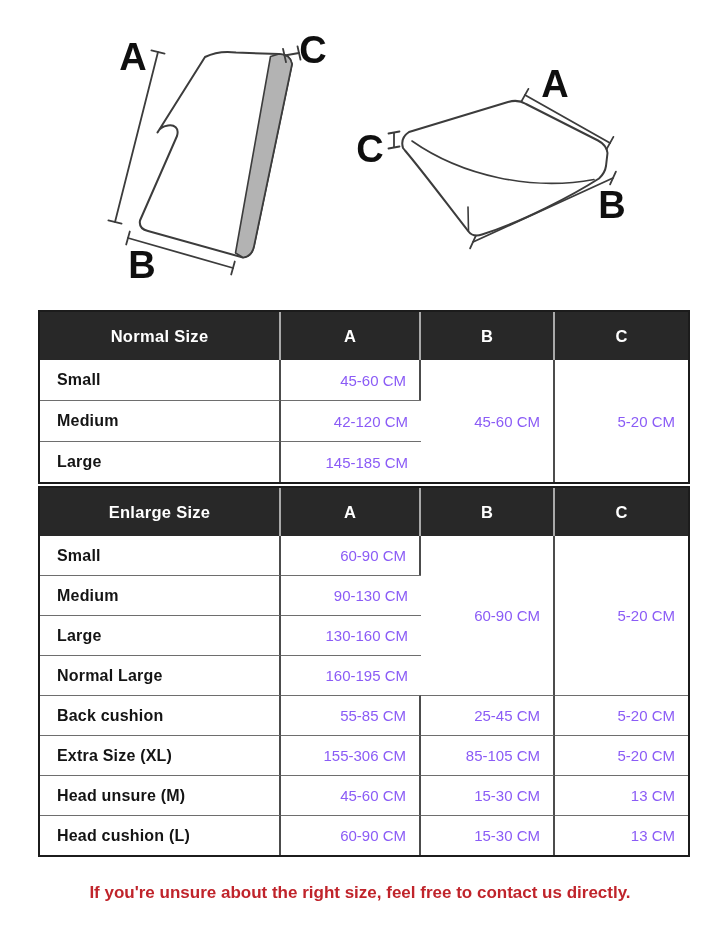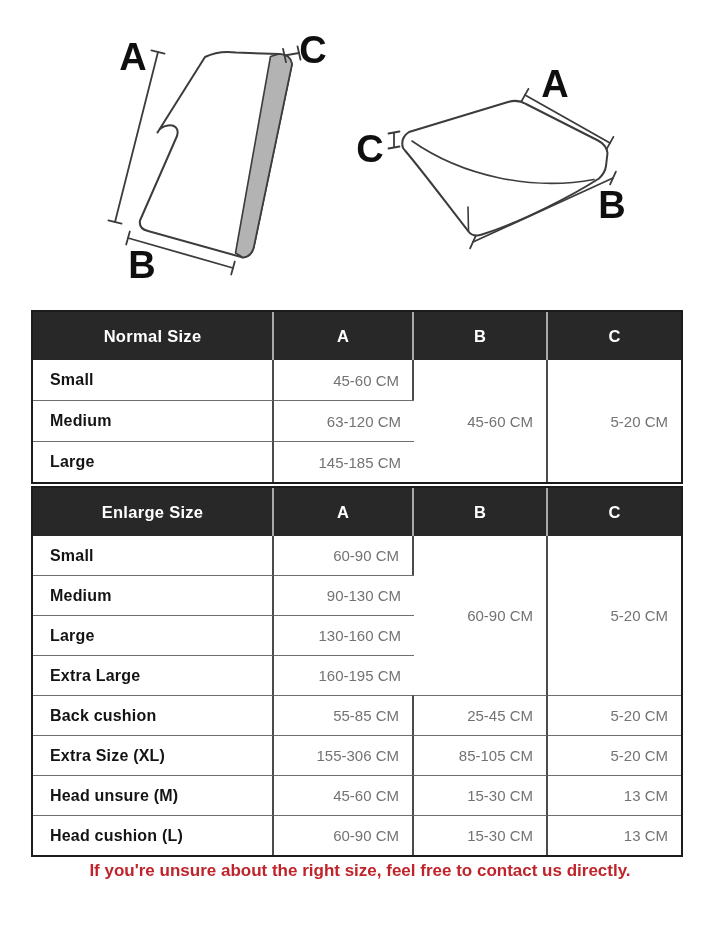--- a/index.html
+++ b/index.html
@@ -39,21 +39,21 @@
     fill: none;
     stroke: var(--line_dark, #3c3c3c);
     stroke-linecap: round;
   }
   .mline { stroke-width: 1.8; }
   .seam  { stroke-width: 1.6; }
 
   
   .size-table {
     position: absolute;
-    left: 31px;
+    left: 38px;
     width: 650px;
     border-collapse: separate;
     border-spacing: 0;
     border: 2px solid #1c1c1c;
     table-layout: fixed;
     box-sizing: border-box;
     background: #fff;
   }
   .size-table.t1 { top: 310px; }
   .size-table.t2 { top: 486px; }
@@ -88,28 +88,28 @@
     padding-left: 17px;
     font-weight: bold;
     font-size: 16px;
     color: #141414;
     letter-spacing: .2px;
   }
   .val {
     text-align: right;
     padding-right: 13px;
     font-size: 15px;
-    color: #737373;
+    color: #8b5cf6;
   }
 
   
   .footer-note {
     position: absolute;
     left: 0; right: 0;
-    top: 861px;
+    top: 883px;
     text-align: center;
     font-size: 17px;
     font-weight: bold;
     color: var(--accent_red, #c0242b);
   }
 </style>
 </head>
 <body>
 
 <div class="canvas">
@@ -208,21 +208,21 @@
     </thead>
     <tbody>
       <tr>
         <td class="lbl">Small</td>
         <td class="val">45-60 CM</td>
         <td class="val" rowspan="3">45-60 CM</td>
         <td class="val" rowspan="3">5-20 CM</td>
       </tr>
       <tr>
         <td class="lbl">Medium</td>
-        <td class="val">63-120 CM</td>
+        <td class="val">42-120 CM</td>
       </tr>
       <tr>
         <td class="lbl">Large</td>
         <td class="val">145-185 CM</td>
       </tr>
     </tbody>
   </table>
 
   <table class="size-table t2">
     <colgroup>
@@ -248,21 +248,21 @@
       </tr>
       <tr>
         <td class="lbl">Medium</td>
         <td class="val">90-130 CM</td>
       </tr>
       <tr>
         <td class="lbl">Large</td>
         <td class="val">130-160 CM</td>
       </tr>
       <tr>
-        <td class="lbl">Extra Large</td>
+        <td class="lbl">Normal Large</td>
         <td class="val">160-195 CM</td>
       </tr>
       <tr>
         <td class="lbl">Back cushion</td>
         <td class="val">55-85 CM</td>
         <td class="val">25-45 CM</td>
         <td class="val">5-20 CM</td>
       </tr>
       <tr>
         <td class="lbl">Extra Size (XL)</td>

